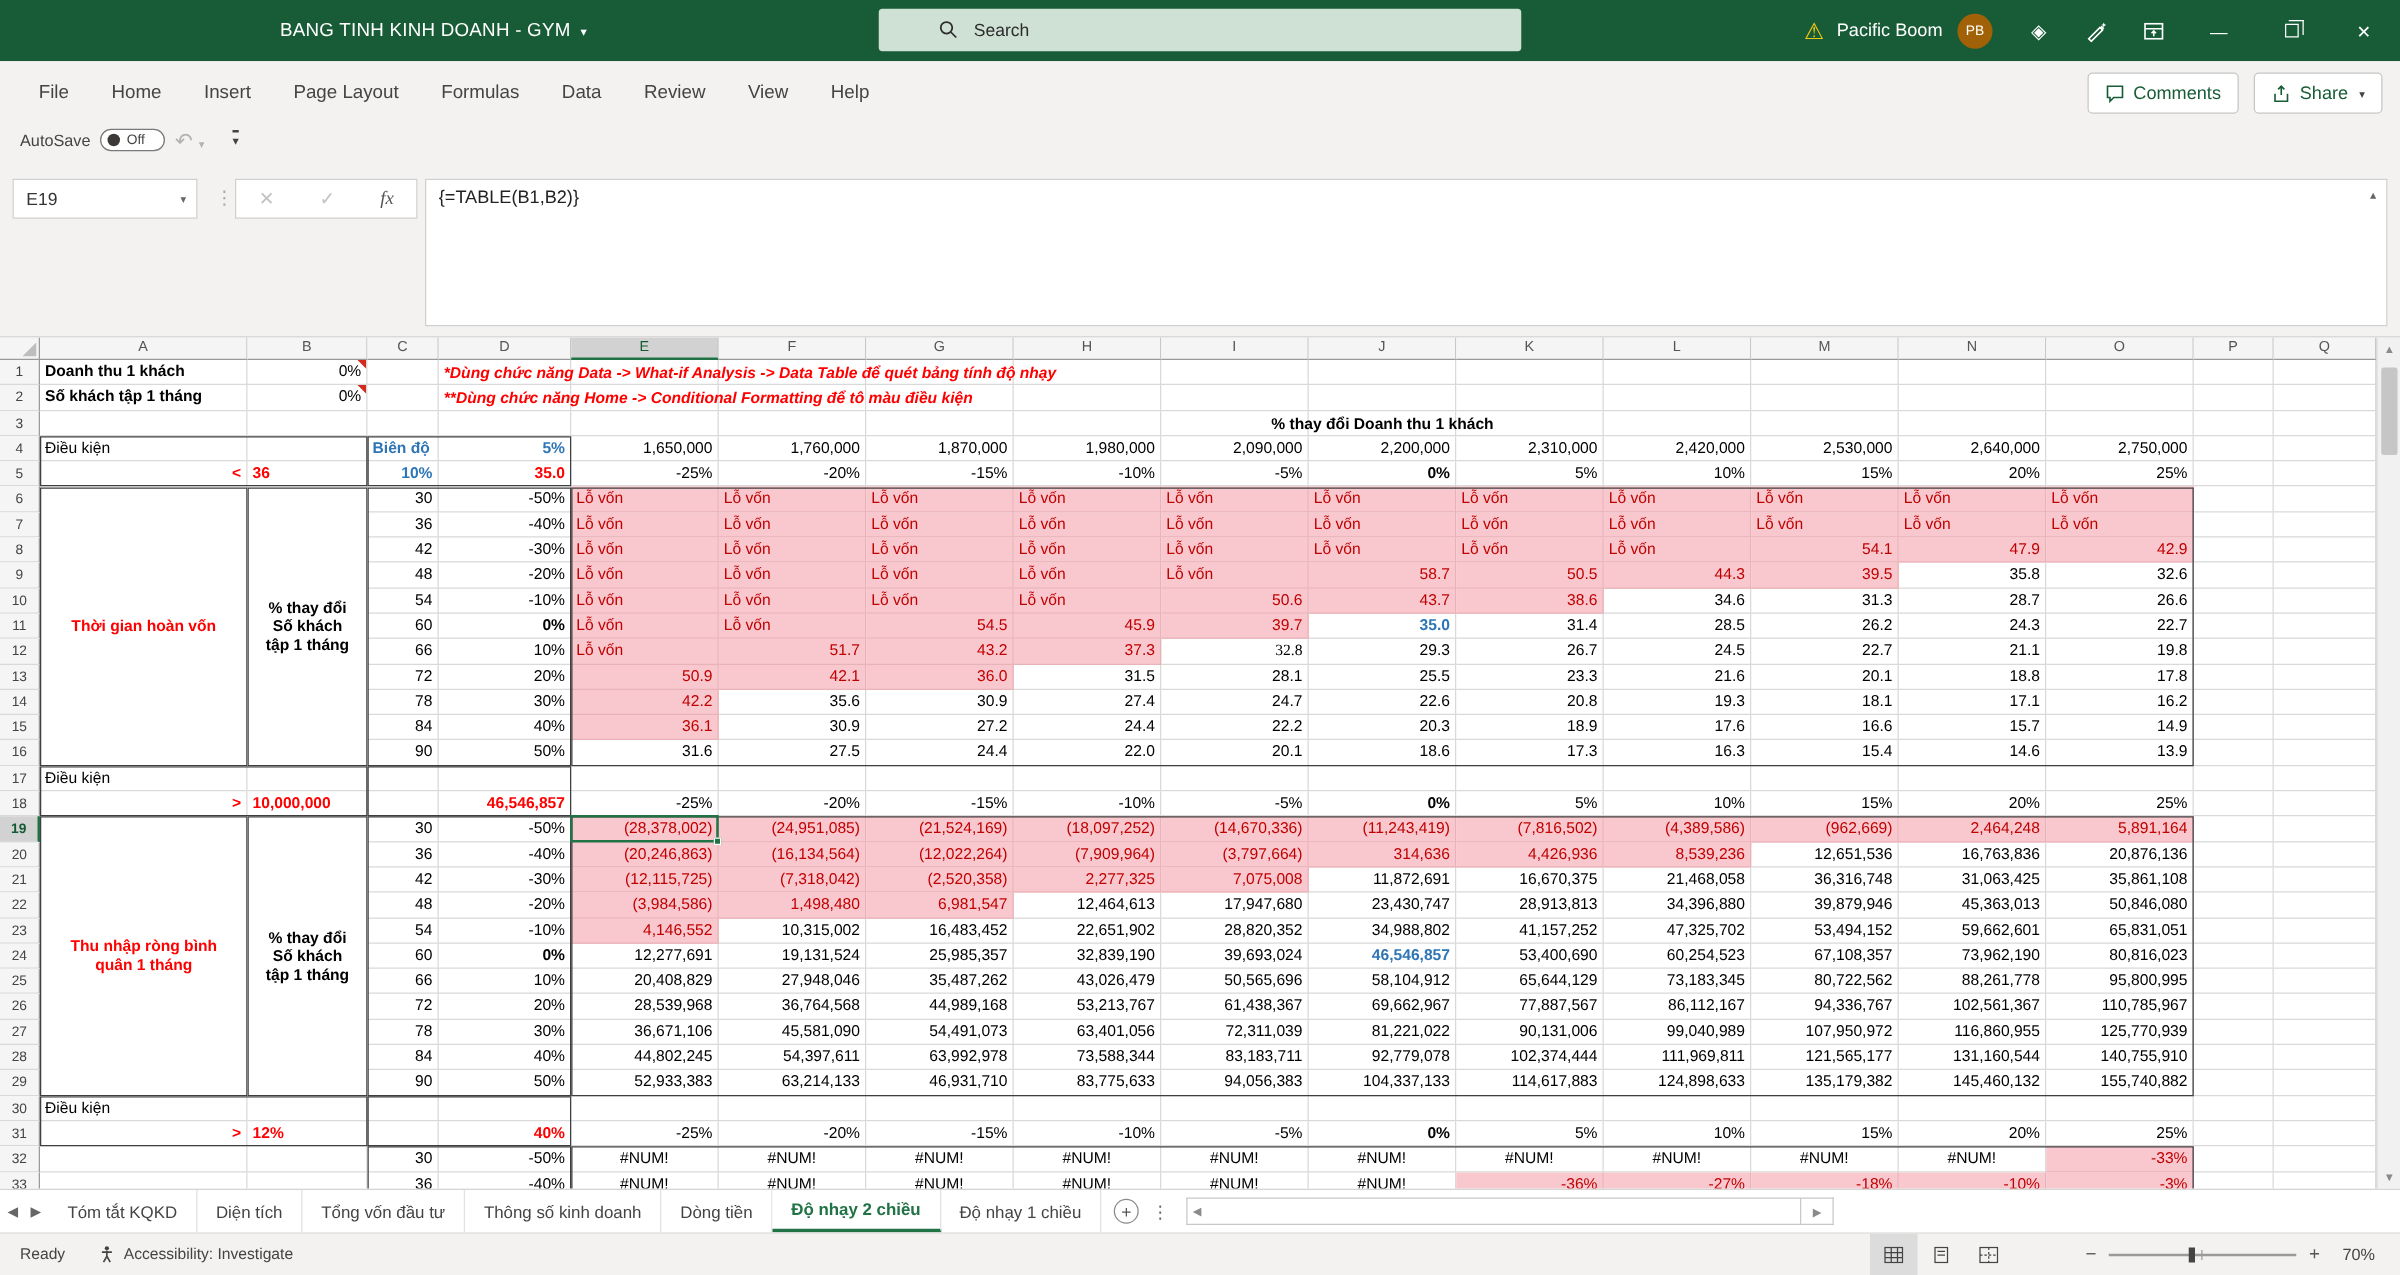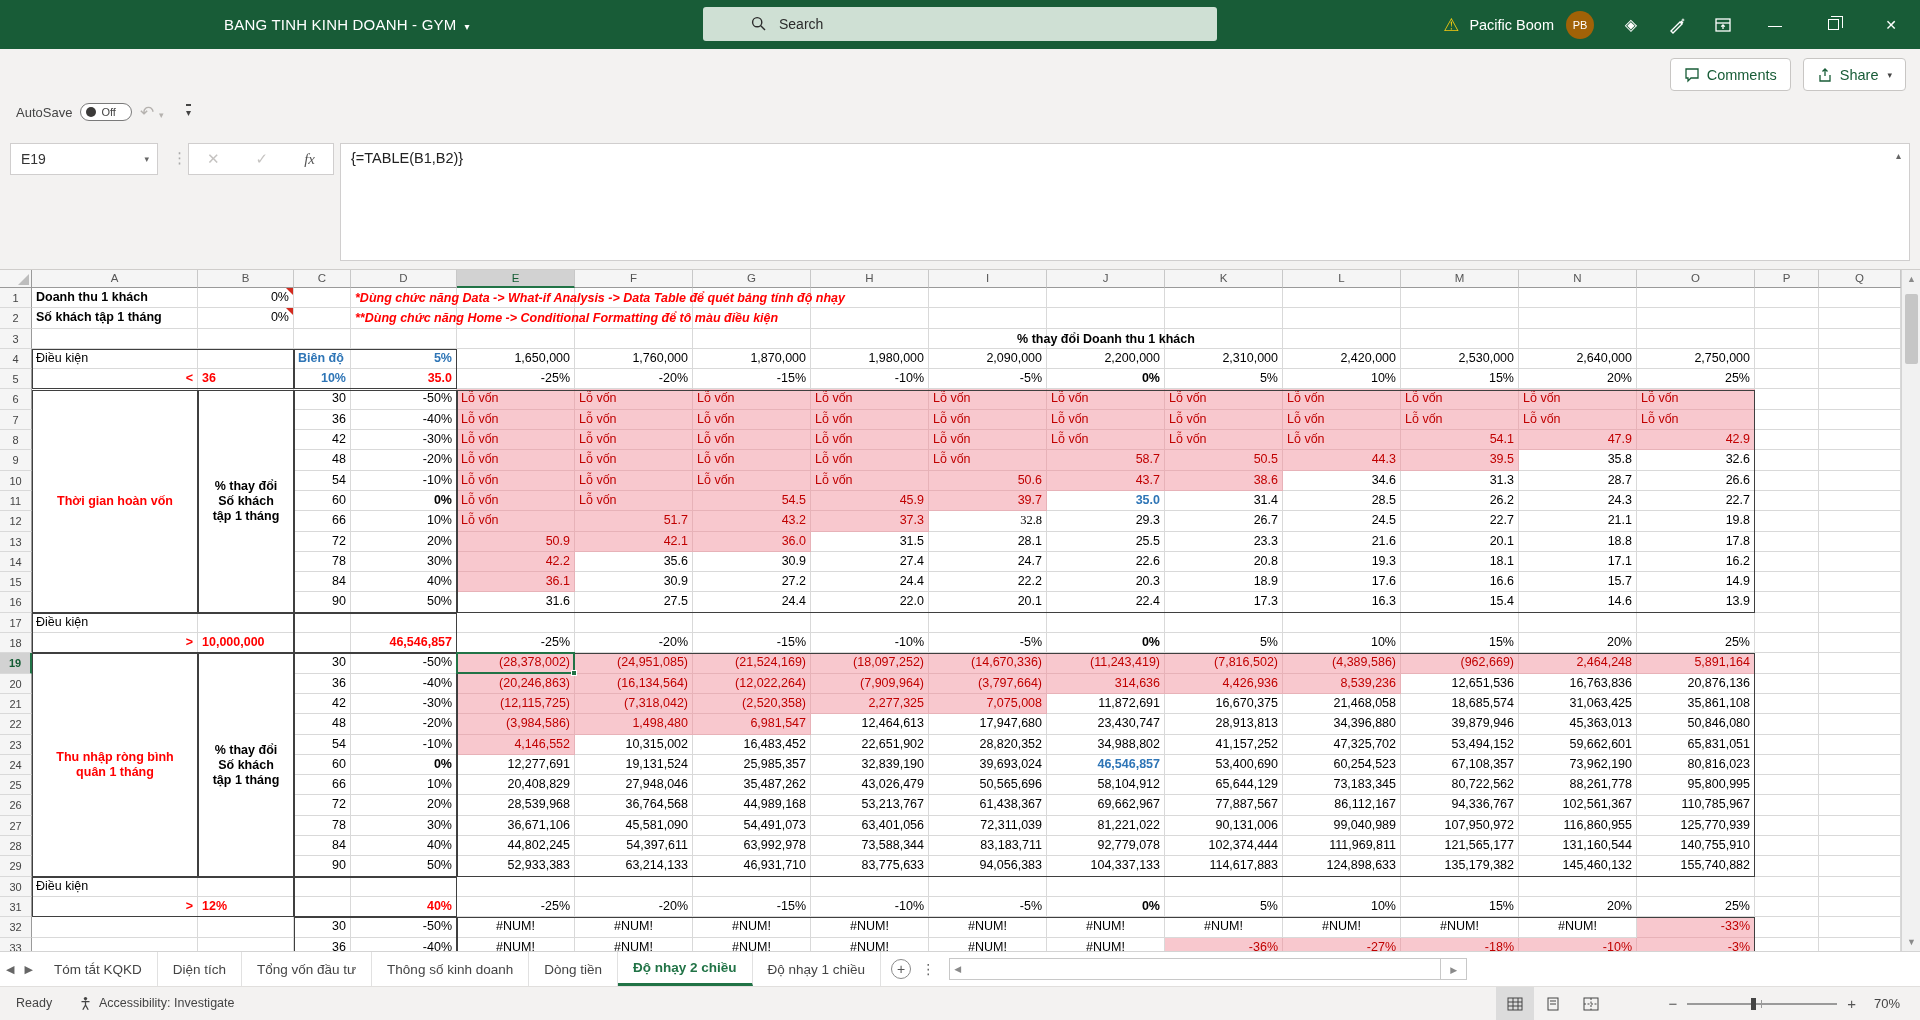--- a/index.html
+++ b/index.html
@@ -176,20 +176,31 @@
       </div>
       <div class="win-btn">—</div>
       <div class="win-btn">
           <span id="restore-glyph"></span>
         </div>
       <div class="win-btn">✕</div>
     </div>
   </div>
 
   <div id="menubar">
+    <div id="menu-items">
+        <div class="menu-item">File</div>
+        <div class="menu-item">Home</div>
+        <div class="menu-item">Insert</div>
+        <div class="menu-item">Page Layout</div>
+        <div class="menu-item">Formulas</div>
+        <div class="menu-item">Data</div>
+        <div class="menu-item">Review</div>
+        <div class="menu-item">View</div>
+        <div class="menu-item">Help</div>
+      </div>
     <div id="menu-actions">
       <div class="chrome-btn">
         <svg width="16" height="16" viewBox="0 0 16 16">
             <path d="M2 2 h12 v9 h-7 l-3 3 v-3 h-2 z" fill="none" stroke="#185C37" stroke-width="1.3"></path>
           </svg>
         <span>Comments</span>
       </div>
       <div class="chrome-btn">
         <svg width="16" height="16" viewBox="0 0 16 16">
             <path d="M8 9 L8 2 M5.5 4.5 L8 2 L10.5 4.5" fill="none" stroke="#185C37" stroke-width="1.3"></path>
@@ -556,21 +567,21 @@
           <div class="gut">16</div>
           <div class="cell" style="width: 166px;"></div>
           <div class="cell" style="width: 96px;"></div>
           <div class="cell rt" style="width: 57px;">90</div>
           <div class="cell rt" style="width: 106px;">50%</div>
           <div class="cell rt" style="width: 118px;">31.6</div>
           <div class="cell rt" style="width: 118px;">27.5</div>
           <div class="cell rt" style="width: 118px;">24.4</div>
           <div class="cell rt" style="width: 118px;">22.0</div>
           <div class="cell rt" style="width: 118px;">20.1</div>
-          <div class="cell rt" style="width: 118px;">22.4</div>
+          <div class="cell rt" style="width: 118px;">18.6</div>
           <div class="cell rt" style="width: 118px;">17.3</div>
           <div class="cell rt" style="width: 118px;">16.3</div>
           <div class="cell rt" style="width: 118px;">15.4</div>
           <div class="cell rt" style="width: 118px;">14.6</div>
           <div class="cell rt" style="width: 118px;">13.9</div>
           <div class="cell" style="width: 64px;"></div>
           <div class="cell" style="width: 82px;"></div>
         </div>
         <div class="grow">
           <div class="gut">17</div>
@@ -659,21 +670,21 @@
           <div class="cell rt" style="width: 57px;">42</div>
           <div class="cell rt" style="width: 106px;">-30%</div>
           <div class="cell pk red rt" style="width: 118px;">(12,115,725)</div>
           <div class="cell pk red rt" style="width: 118px;">(7,318,042)</div>
           <div class="cell pk red rt" style="width: 118px;">(2,520,358)</div>
           <div class="cell pk red rt" style="width: 118px;">2,277,325</div>
           <div class="cell pk red rt" style="width: 118px;">7,075,008</div>
           <div class="cell rt" style="width: 118px;">11,872,691</div>
           <div class="cell rt" style="width: 118px;">16,670,375</div>
           <div class="cell rt" style="width: 118px;">21,468,058</div>
-          <div class="cell rt" style="width: 118px;">18,685,574</div>
+          <div class="cell rt" style="width: 118px;">36,316,748</div>
           <div class="cell rt" style="width: 118px;">31,063,425</div>
           <div class="cell rt" style="width: 118px;">35,861,108</div>
           <div class="cell" style="width: 64px;"></div>
           <div class="cell" style="width: 82px;"></div>
         </div>
         <div class="grow">
           <div class="gut">22</div>
           <div class="cell" style="width: 166px;"></div>
           <div class="cell" style="width: 96px;"></div>
           <div class="cell rt" style="width: 57px;">48</div>

